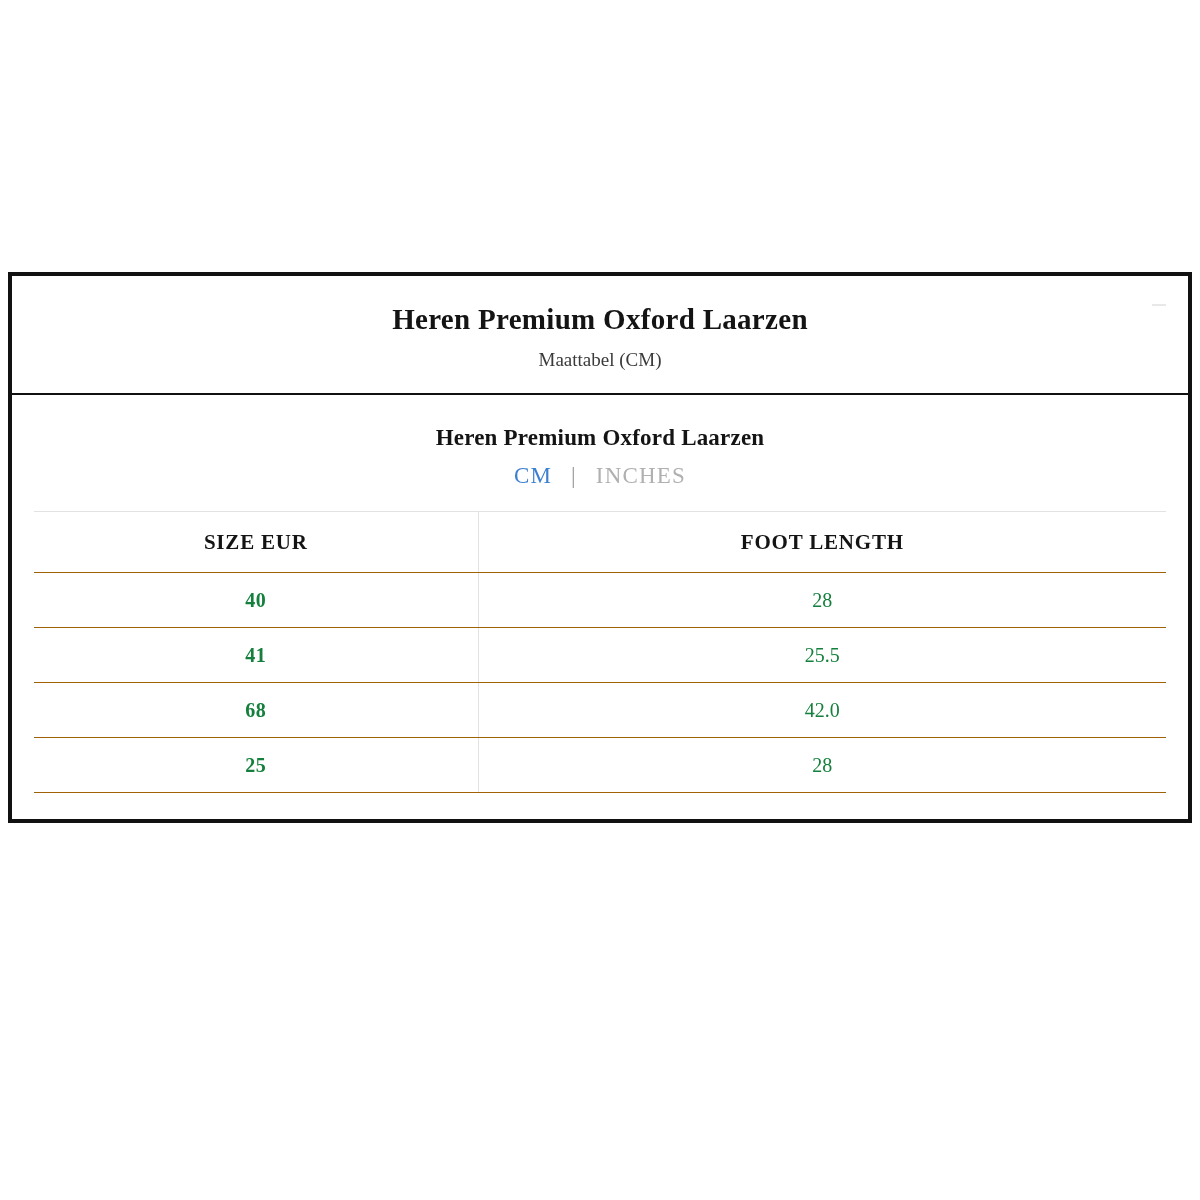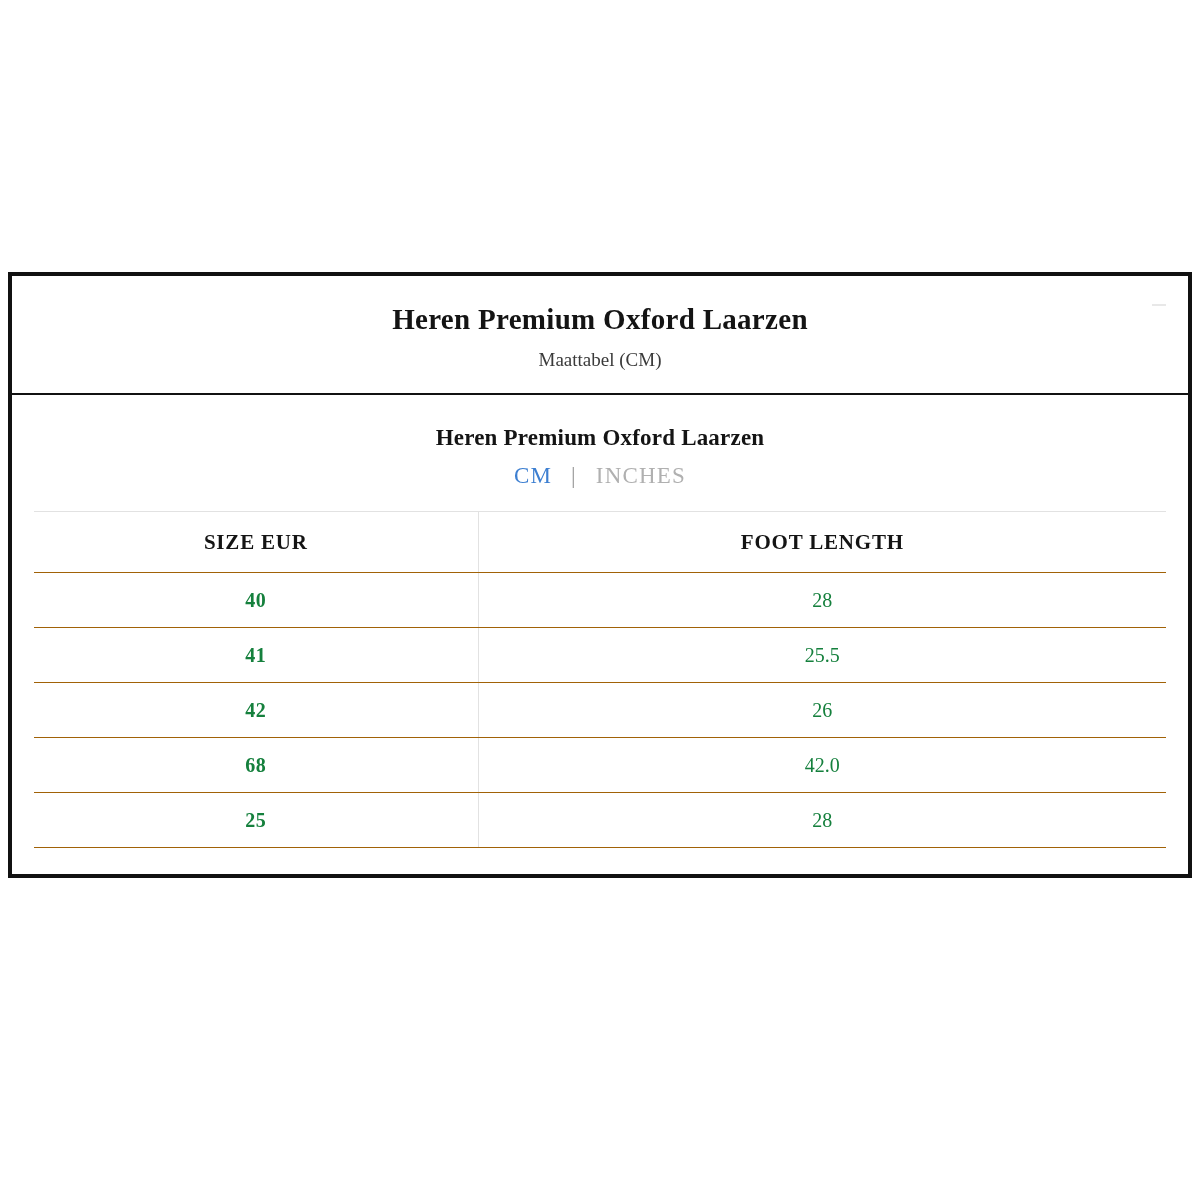--- a/index.html
+++ b/index.html
@@ -159,24 +159,20 @@
         <tbody>
           <tr>
             <td class="col-size">40</td>
             <td class="col-length">28</td>
           </tr>
           <tr>
             <td class="col-size">41</td>
             <td class="col-length">25.5</td>
           </tr>
           <tr>
-            <td class="col-size">42</td>
-            <td class="col-length">26</td>
-          </tr>
-          <tr>
             <td class="col-size">68</td>
             <td class="col-length">42.0</td>
           </tr>
           <tr>
             <td class="col-size">25</td>
             <td class="col-length">28</td>
           </tr>
         </tbody>
       </table>
 

